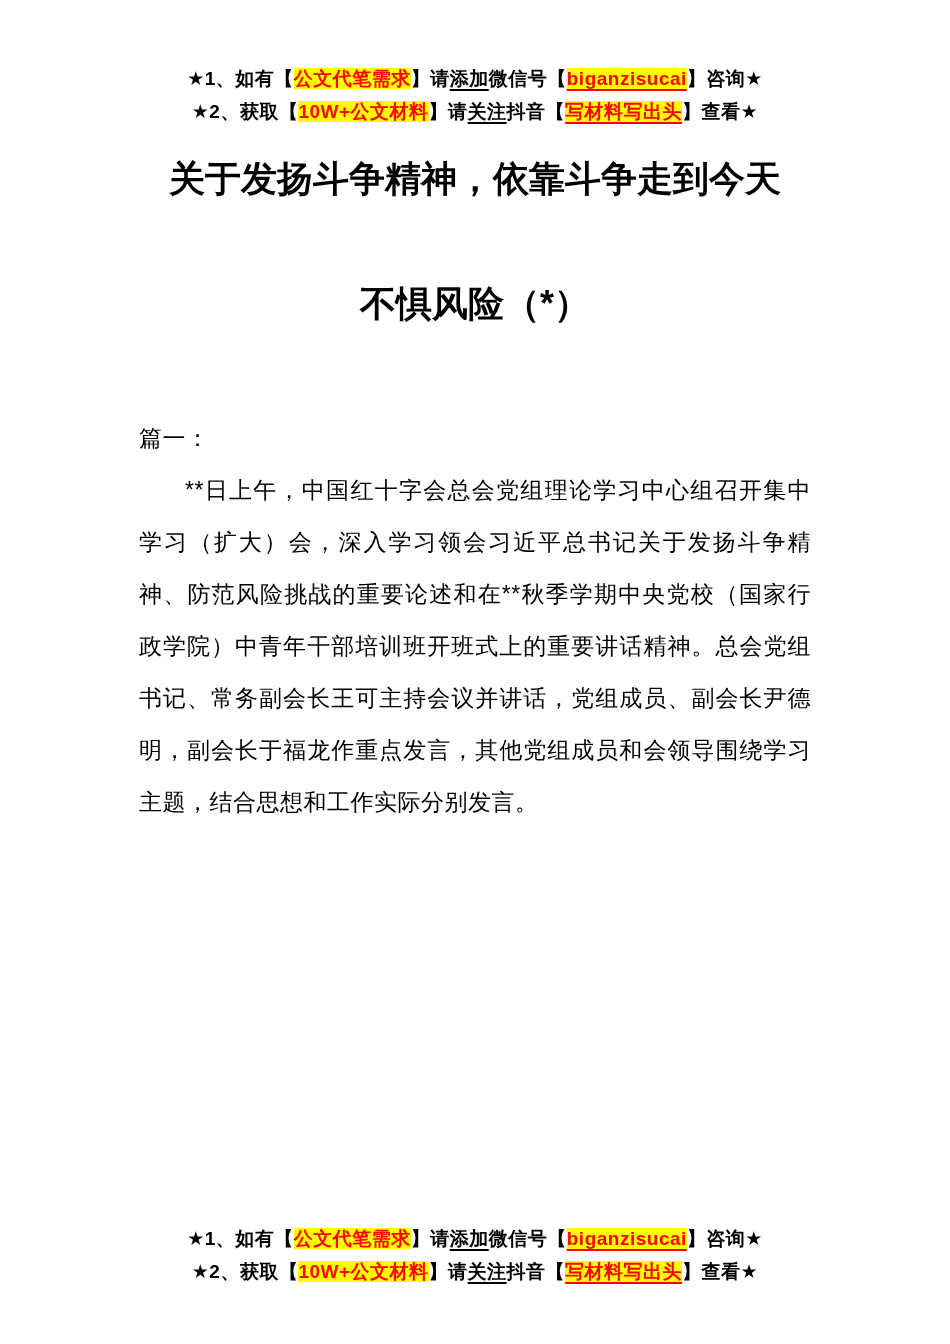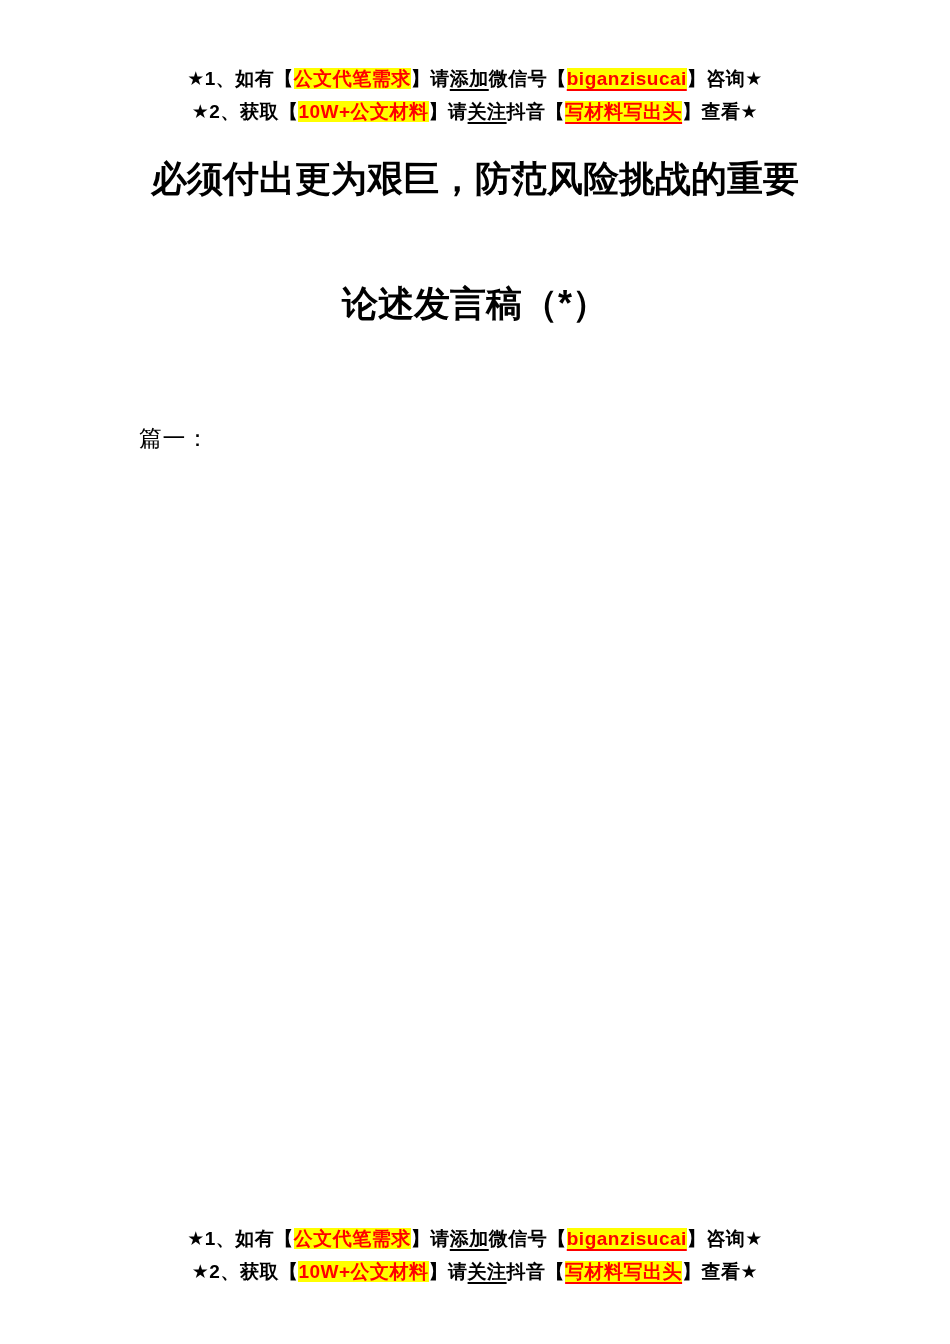--- a/index.html
+++ b/index.html
@@ -78,26 +78,27 @@
 <body>
 
 <div class="page">
 
   <div class="notice notice-top">
     <div class="notice-line"><span class="seg-plain">★1、如有【</span><span class="seg-hl-red">公文代笔需求</span><span class="seg-plain">】请</span><span class="seg-underline">添加</span><span class="seg-plain">微信号【</span><span class="seg-hl-red-underline">biganzisucai</span><span class="seg-plain">】咨询★</span></div>
     <div class="notice-line"><span class="seg-plain">★2、获取【</span><span class="seg-hl-red">10W+公文材料</span><span class="seg-plain">】请</span><span class="seg-underline">关注</span><span class="seg-plain">抖音【</span><span class="seg-hl-red-underline">写材料写出头</span><span class="seg-plain">】查看★</span></div>
   </div>
 
   <h1 class="doc-title">
-    <span class="title-line">必须付出更为艰巨，防范风险挑战的重要</span>
-    <span class="title-line">论述发言稿（*）</span>
+    <span class="title-line">关于发扬斗争精神，依靠斗争走到今天</span>
+    <span class="title-line">不惧风险（*）</span>
   </h1>
 
   <div class="doc-body">
     <p class="section-label">篇一：</p>
+    <p class="para">**日上午，中国红十字会总会党组理论学习中心组召开集中学习（扩大）会，深入学习领会习近平总书记关于发扬斗争精神、防范风险挑战的重要论述和在**秋季学期中央党校（国家行政学院）中青年干部培训班开班式上的重要讲话精神。总会党组书记、常务副会长王可主持会议并讲话，党组成员、副会长尹德明，副会长于福龙作重点发言，其他党组成员和会领导围绕学习主题，结合思想和工作实际分别发言。</p>
   </div>
 
   <div class="notice notice-bottom">
     <div class="notice-line"><span class="seg-plain">★1、如有【</span><span class="seg-hl-red">公文代笔需求</span><span class="seg-plain">】请</span><span class="seg-underline">添加</span><span class="seg-plain">微信号【</span><span class="seg-hl-red-underline">biganzisucai</span><span class="seg-plain">】咨询★</span></div>
     <div class="notice-line"><span class="seg-plain">★2、获取【</span><span class="seg-hl-red">10W+公文材料</span><span class="seg-plain">】请</span><span class="seg-underline">关注</span><span class="seg-plain">抖音【</span><span class="seg-hl-red-underline">写材料写出头</span><span class="seg-plain">】查看★</span></div>
   </div>
 
 </div>
 
 </body></html>

